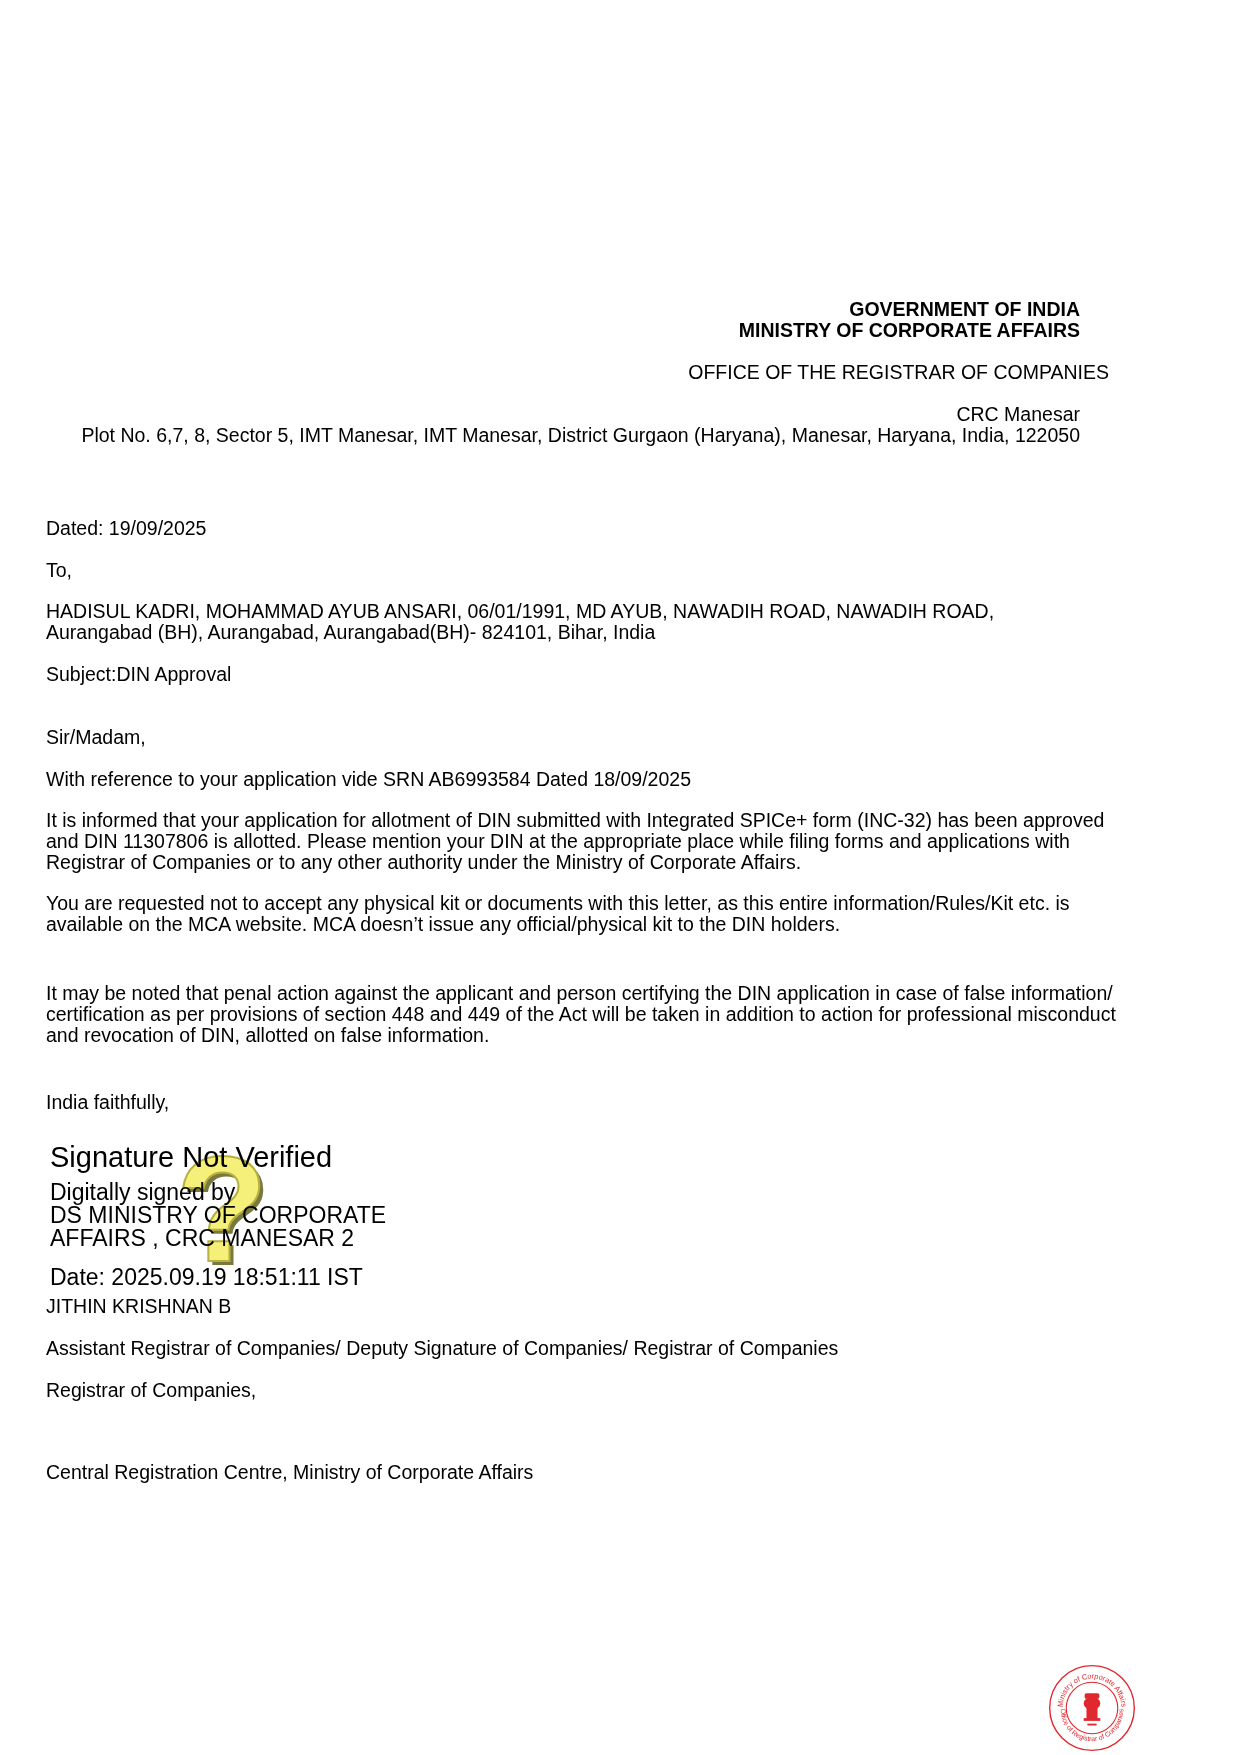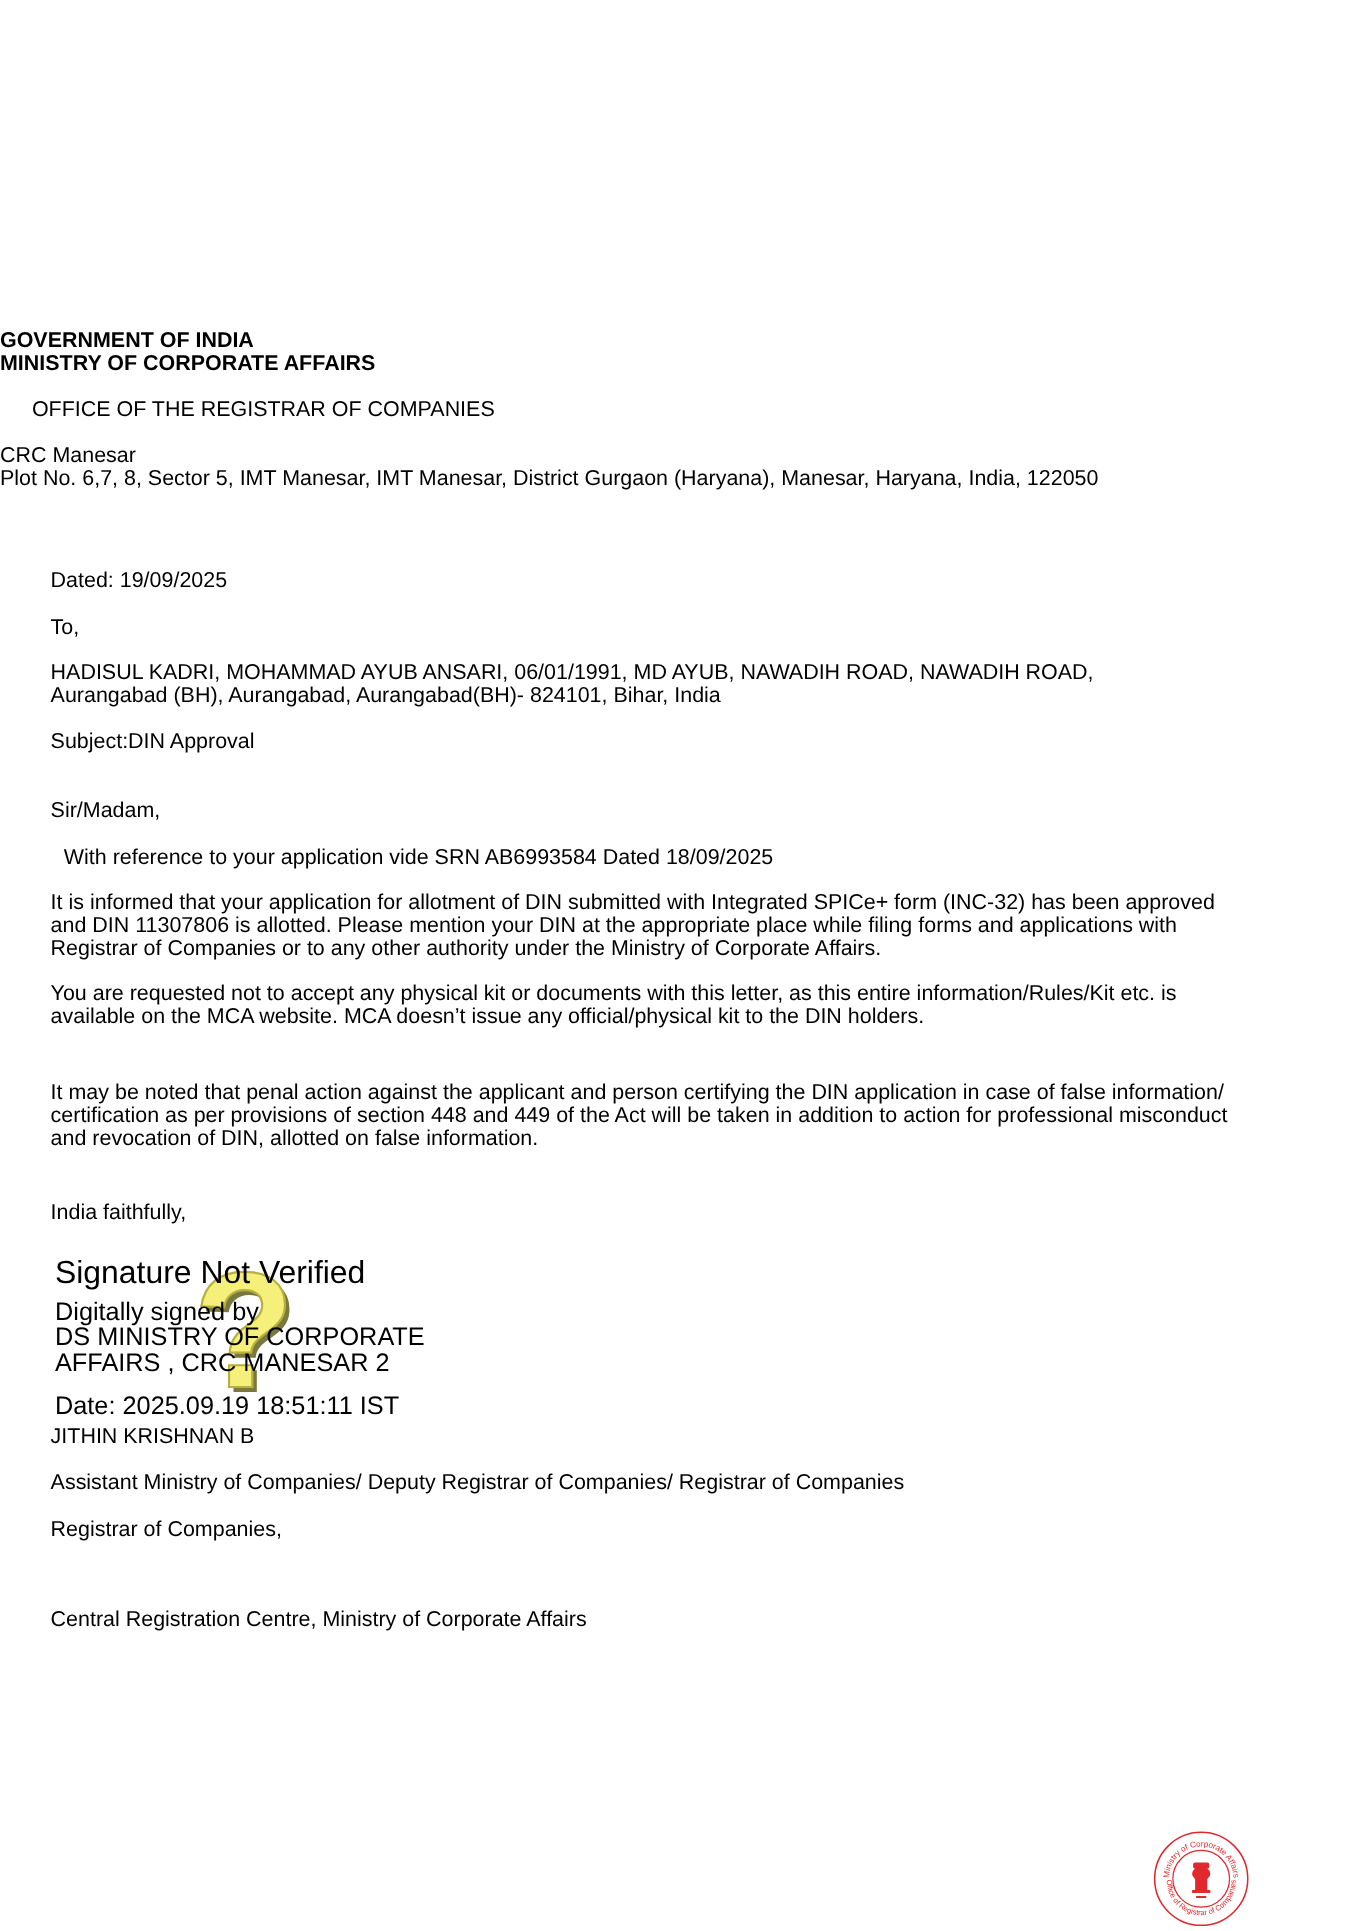--- a/index.html
+++ b/index.html
@@ -1,19 +1,19 @@
 <!DOCTYPE html>
 <html><head>
 <meta charset="utf-8">
 <style>
   html, body { margin:0; padding:0; background:#ffffff; }
   body { width:1240px; height:1755px; position:relative; overflow:hidden;
          font-family:"Liberation Sans", sans-serif; color:#000; }
   .abs { position:absolute; white-space:nowrap; }
-  .center { left:0; width:1080px; text-align:left; }
+  .center { left:0; width:1080px; text-align:right; }
   .t { font-size:19.5px; line-height:21px; }
   .bold { font-weight:bold; }
   .sig-title { font-size:29px; line-height:32px; }
   .sig-line { font-size:23px; line-height:23px; }
   .qmark { position:absolute; left:170px; top:1143px; width:100px; height:130px; }
   .seal { position:absolute; left:1046px; top:1662px; width:92px; height:92px; }
 </style>
 </head>
 <body>
 
@@ -23,21 +23,21 @@
 <div class="abs center t" style="top:404px;">CRC Manesar</div>
 <div class="abs center t" style="top:425px;">Plot No. 6,7, 8, Sector 5, IMT Manesar, IMT Manesar, District Gurgaon (Haryana), Manesar, Haryana, India, 122050</div>
 
 <div class="abs t" style="left:46px; top:518px;">Dated: 19/09/2025</div>
 <div class="abs t" style="left:46px; top:560px;">To,</div>
 <div class="abs t" style="left:46px; top:601px;text-align:center;">HADISUL  KADRI, MOHAMMAD AYUB ANSARI, 06/01/1991, MD AYUB, NAWADIH ROAD, NAWADIH ROAD,</div>
 <div class="abs t" style="left:46px; top:622px;">Aurangabad (BH), Aurangabad, Aurangabad(BH)- 824101, Bihar, India</div>
 <div class="abs t" style="left:46px; top:664px;">Subject:DIN Approval</div>
 
 <div class="abs t" style="left:46px; top:727px;">Sir/Madam,</div>
-<div class="abs t" style="left:46px; top:769px;margin-left:12px;">With reference to your application vide SRN AB6993584 Dated 18/09/2025</div>
+<div class="abs t" style="left:46px; top:769px;">With reference to your application vide SRN AB6993584 Dated 18/09/2025</div>
 
 <div class="abs t" style="left:46px; top:810px;">It is informed that your application for allotment of DIN submitted with Integrated SPICe+ form (INC-32) has been approved</div>
 <div class="abs t" style="left:46px; top:831px;">and DIN 11307806 is allotted. Please mention your DIN at the appropriate place while filing forms and applications with</div>
 <div class="abs t" style="left:46px; top:852px;">Registrar of Companies or to any other authority under the Ministry of Corporate Affairs.</div>
 
 <div class="abs t" style="left:46px; top:893px;">You are requested not to accept any physical kit or documents with this letter, as this entire information/Rules/Kit etc. is</div>
 <div class="abs t" style="left:46px; top:914px;">available on the MCA website. MCA doesn’t issue any official/physical kit to the DIN holders.</div>
 
 <div class="abs t" style="left:46px; top:983px;">It may be noted that penal action against the applicant and person certifying the DIN application in case of false information/</div>
 <div class="abs t" style="left:46px; top:1004px;">certification as per provisions of section 448 and 449 of the Act will be taken in addition to action for professional misconduct</div>
@@ -49,21 +49,21 @@
   <text x="52" y="118" font-family="Liberation Sans, sans-serif" font-size="150" font-weight="bold" text-anchor="middle" fill="#6b6b2a" opacity="0.9" transform="translate(4,4)">?</text>
   <text x="52" y="118" font-family="Liberation Sans, sans-serif" font-size="150" font-weight="bold" text-anchor="middle" fill="#f5f07a" stroke="#b8b040" stroke-width="2">?</text>
 </svg>
 <div class="abs sig-title" style="left:50px; top:1141px;">Signature Not Verified</div>
 <div class="abs sig-line" style="left:50px; top:1181px;">Digitally signed by</div>
 <div class="abs sig-line" style="left:50px; top:1204px;">DS MINISTRY OF CORPORATE</div>
 <div class="abs sig-line" style="left:50px; top:1227px;">AFFAIRS , CRC MANESAR 2</div>
 <div class="abs sig-line" style="left:50px; top:1250px;margin-top:16px;">Date: 2025.09.19 18:51:11 IST</div>
 
 <div class="abs t" style="left:46px; top:1296px;">JITHIN KRISHNAN B</div>
-<div class="abs t" style="left:46px; top:1338px;">Assistant Ministry of Companies/ Deputy Registrar of Companies/ Registrar of Companies</div>
+<div class="abs t" style="left:46px; top:1338px;">Assistant Registrar of Companies/ Deputy Signature of Companies/ Registrar of Companies</div>
 <div class="abs t" style="left:46px; top:1380px;">Registrar of Companies,</div>
 <div class="abs t" style="left:46px; top:1462px;">Central Registration Centre, Ministry of Corporate Affairs</div>
 
 <svg class="seal" viewBox="0 0 100 100">
   <defs>
     <path id="arcTop" d="M 18 50 A 32 32 0 0 1 82 50"></path>
     <path id="arcBot" d="M 16 52 A 34 34 0 0 0 84 52"></path>
   </defs>
   <circle cx="50" cy="50" r="46" fill="none" stroke="#e0282e" stroke-width="1.5"></circle>
   <circle cx="50" cy="50" r="28" fill="none" stroke="#e0282e" stroke-width="1.2"></circle>

